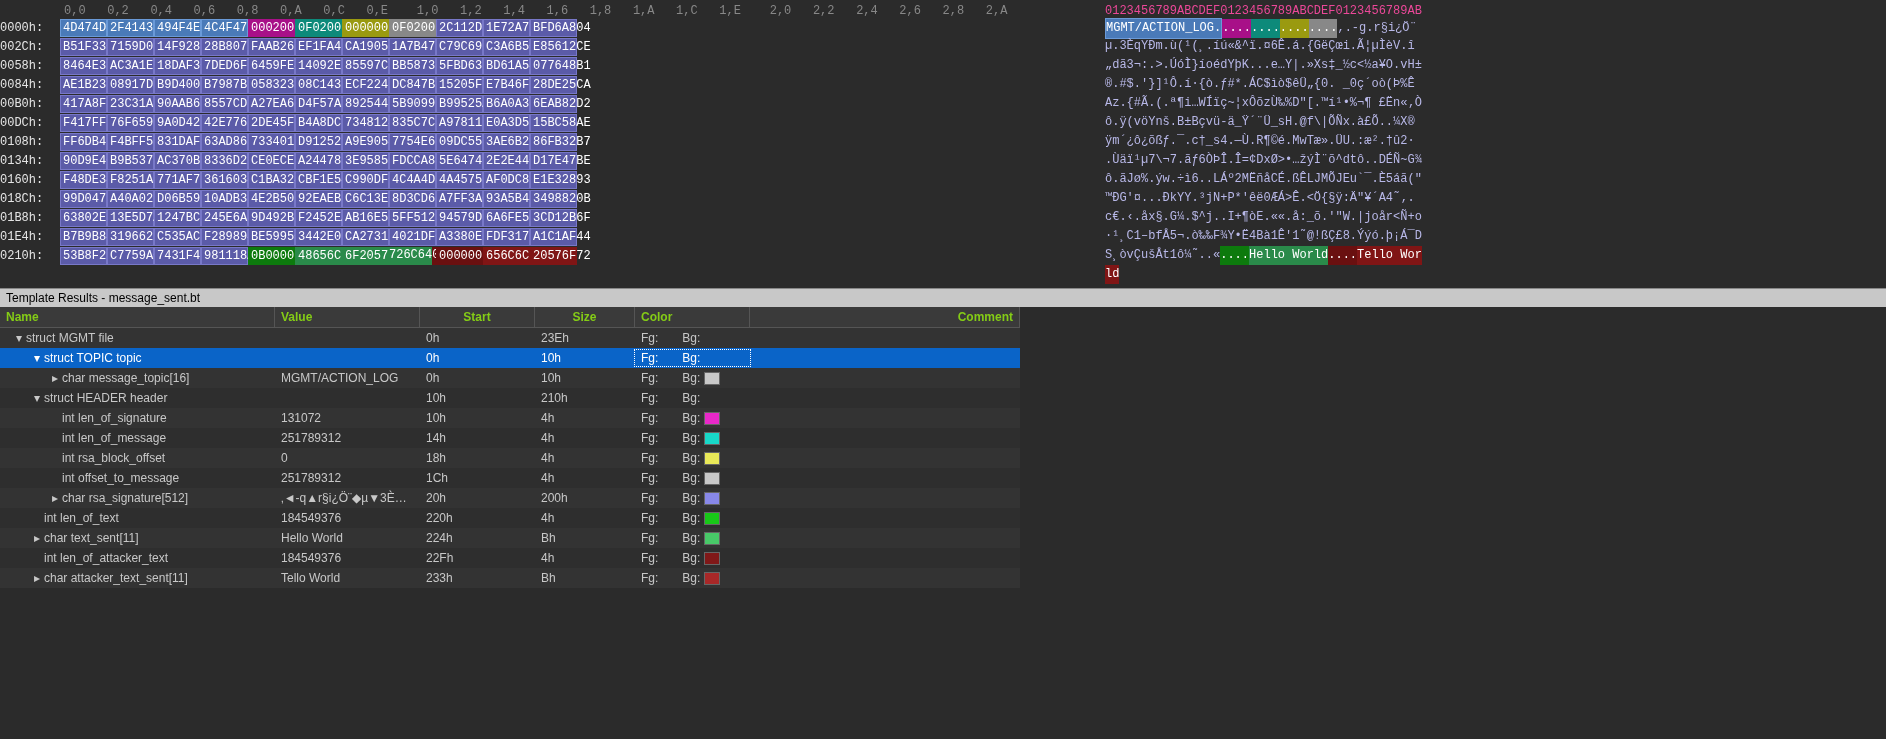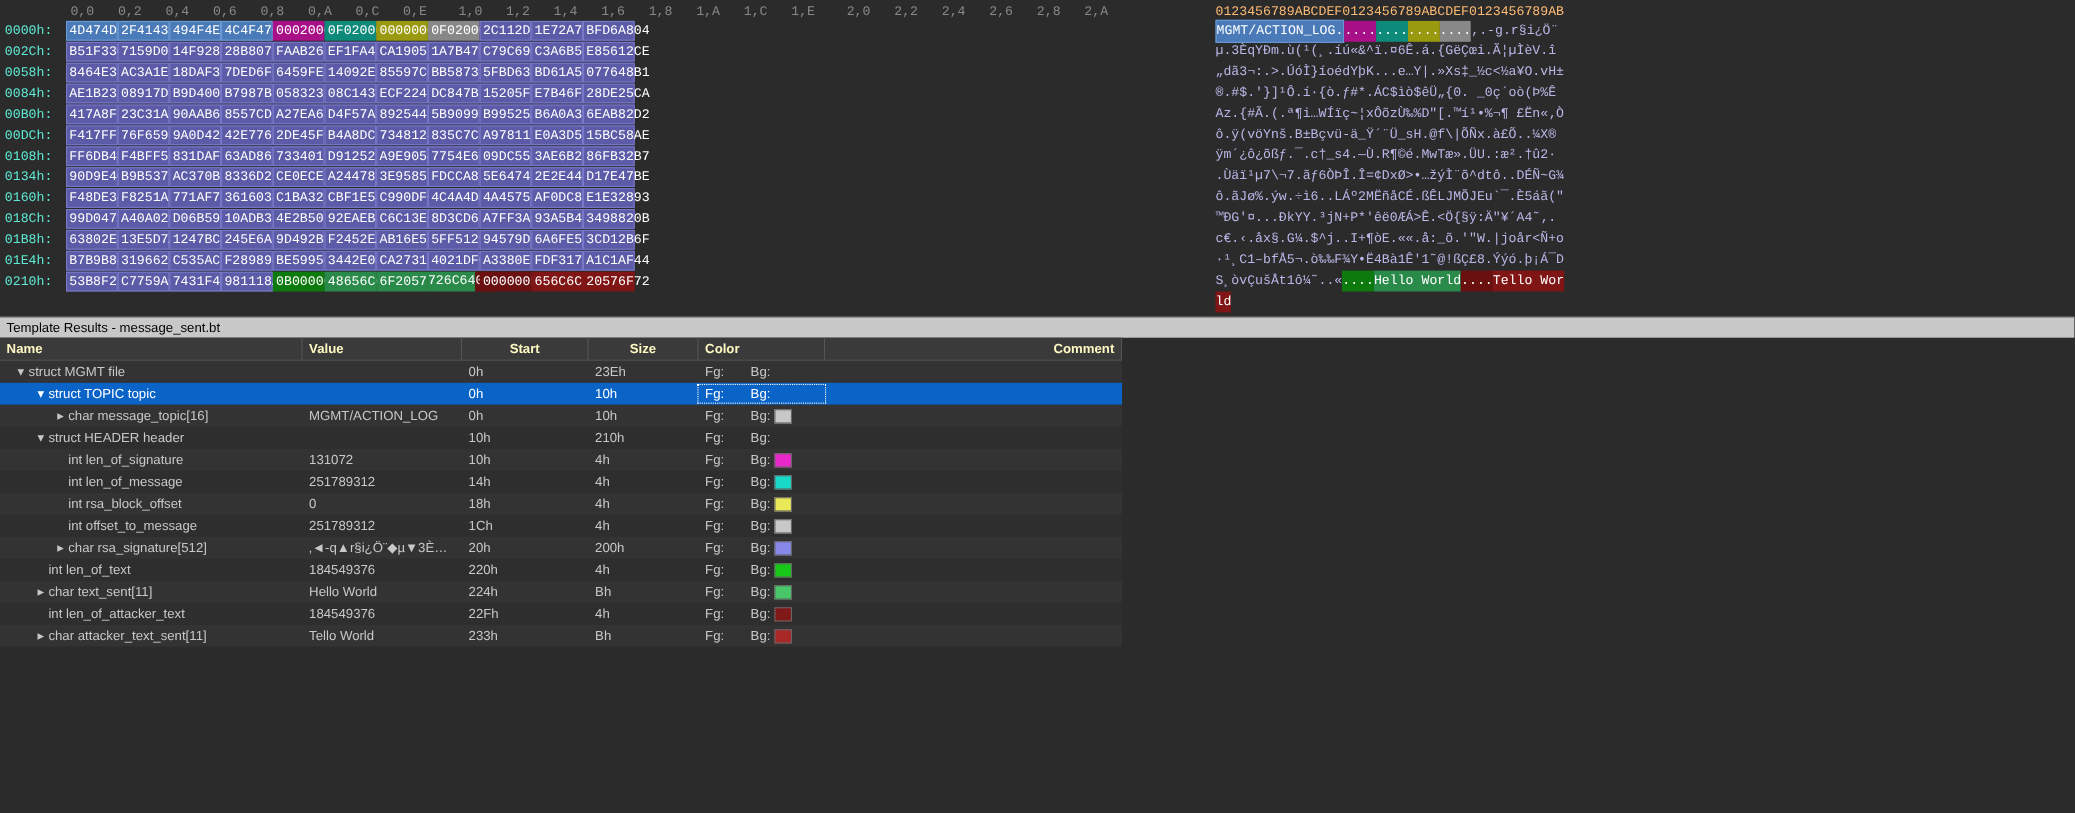--- a/index.html
+++ b/index.html
@@ -1,42 +1,42 @@
 <!DOCTYPE html>
 <html><head>
 <meta charset="utf-8">
 <style>
 * { margin:0; padding:0; box-sizing:border-box; }
 body { background:#2b2b2b; font-family:Consolas,'Courier New',monospace; font-size:12px; color:#c8c8c8; width:1886px; }
 .hex-view { display:flex; padding:4px 0; }
 .hex-left { width:1095px; }
 .hex-right { flex:1; padding-left:10px; }
 .ruler { color:#888; font-size:12px; padding-left:64px; letter-spacing:0; white-space:pre; }
-.ruler-right { color:#fdba74; font-size:12px; white-space:pre; }
+.ruler-right { color:#ec4899; font-size:12px; white-space:pre; }
 .hex-row { display:flex; align-items:center; height:19px; }
-.addr { width:60px; color:#5eead4; text-align:center; padding-right:8px; }
+.addr { width:60px; color:#e5e5e5; text-align:left; padding-right:8px; }
 .hex-bytes { display:flex; gap:0; }
 .hex-cell { width:47px; text-align:center; padding:1px 2px; border:1px solid transparent; }
 .ascii-row { white-space:pre; height:19px; line-height:19px; }
 .ascii-cell { display:inline-block; }
 .bg-blue { background:#5b5ba8; color:#fff; border:1px solid #7878c8; }
 .bg-blue-sel { background:#4a7ab8; color:#fff; border:1px solid #6a9ad8; }
 .bg-magenta { background:#a81088; color:#fff; }
 .bg-cyan { background:#0d8a7a; color:#fff; }
 .bg-yellow { background:#9a9a10; color:#fff; }
 .bg-gray { background:#888; color:#fff; }
 .bg-green { background:#0d7a0d; color:#fff; }
 .bg-green2 { background:#2a8a4a; color:#fff; }
 .bg-darkred { background:#6a1010; color:#fff; }
 .bg-darkred2 { background:#801515; color:#fff; }
 .txt-blue{color:#b8b8e8;}
 
 .results-header { background:#c8c8c8; color:#000; padding:2px 6px; font-family:Tahoma,Arial,sans-serif; font-size:12px; border-top:1px solid #888; }
 .table { width:1020px; }
-.thead { display:flex; background:#3a3a3a; color:#fef9c3; font-weight:bold; font-family:Tahoma,Arial,sans-serif; font-size:12px; border-bottom:1px solid #555; }
+.thead { display:flex; background:#3a3a3a; color:#84cc16; font-weight:bold; font-family:Tahoma,Arial,sans-serif; font-size:12px; border-bottom:1px solid #555; }
 .th { padding:3px 6px; border-right:1px solid #555; }
 .col-name{width:275px;}
 .col-value{width:145px;}
 .col-start{width:115px;text-align:center;}
 .col-size{width:100px;text-align:center;}
 .col-color{width:115px;text-align:left;}
 .col-comment{flex:1;text-align:right;}
 .tbody .tr { display:flex; align-items:center; font-family:Tahoma,Arial,sans-serif; font-size:12px; height:20px; }
 .tbody .tr:nth-child(odd){background:#333;}
 .tbody .tr:nth-child(even){background:#2e2e2e;}

